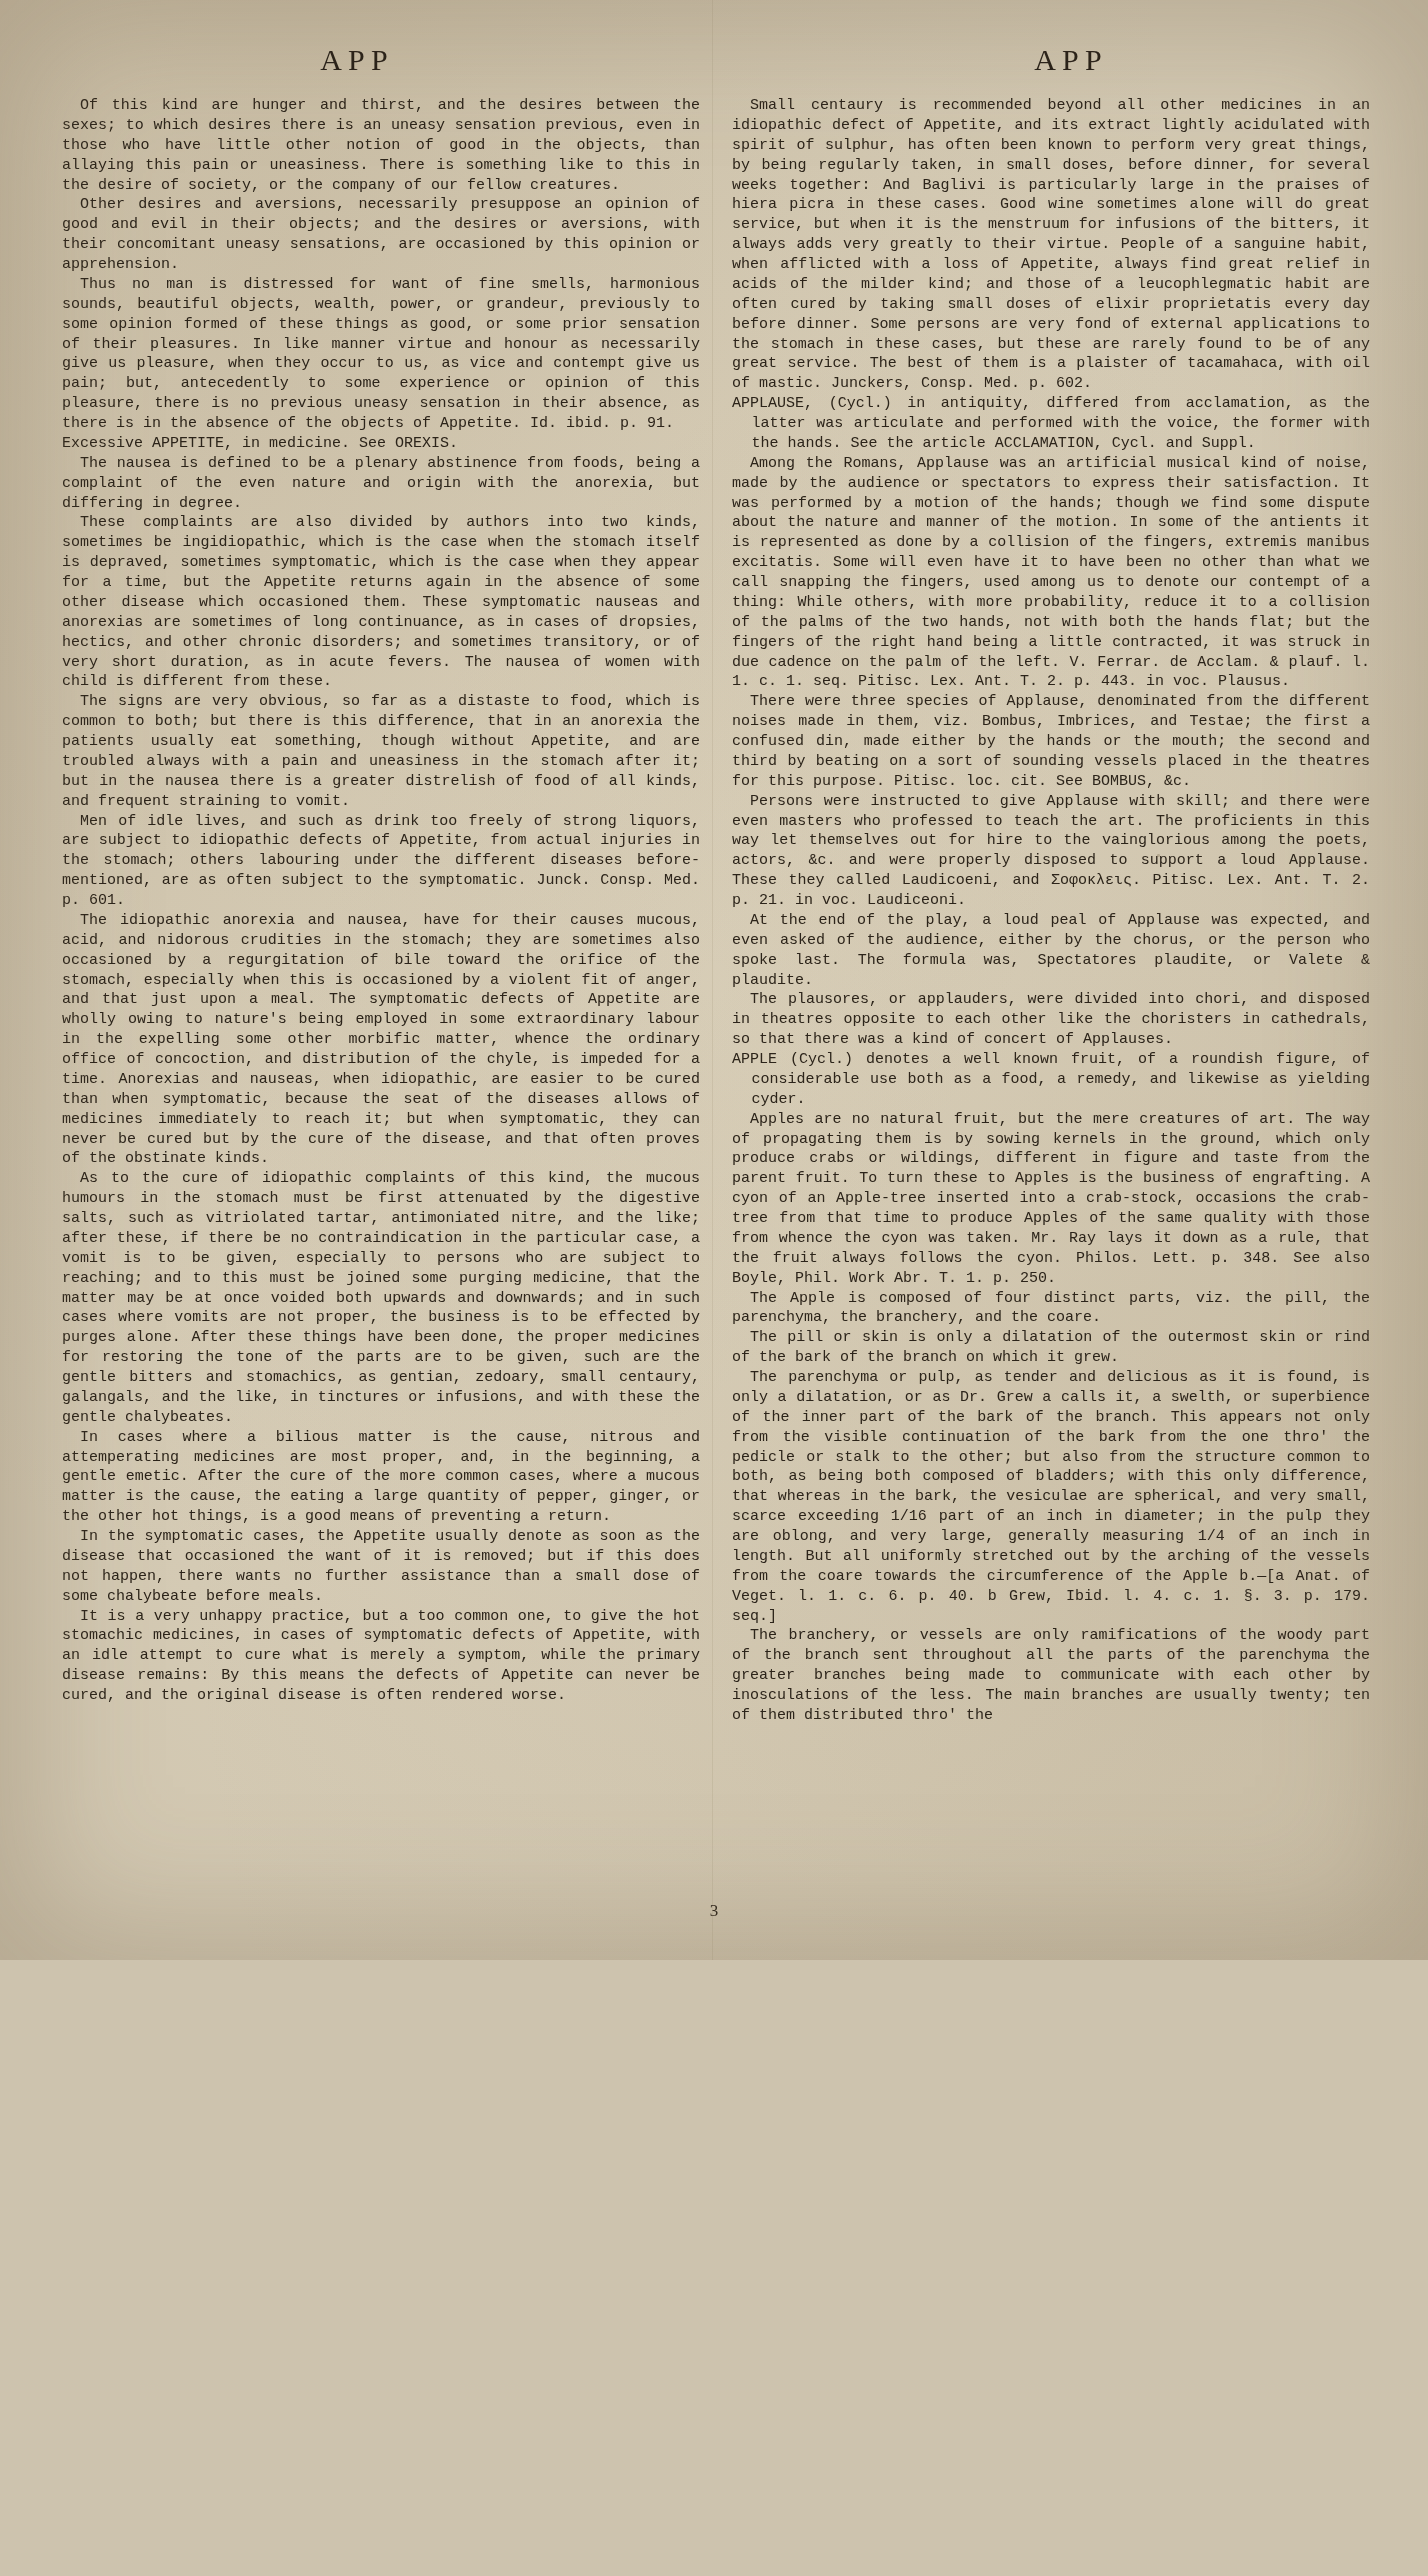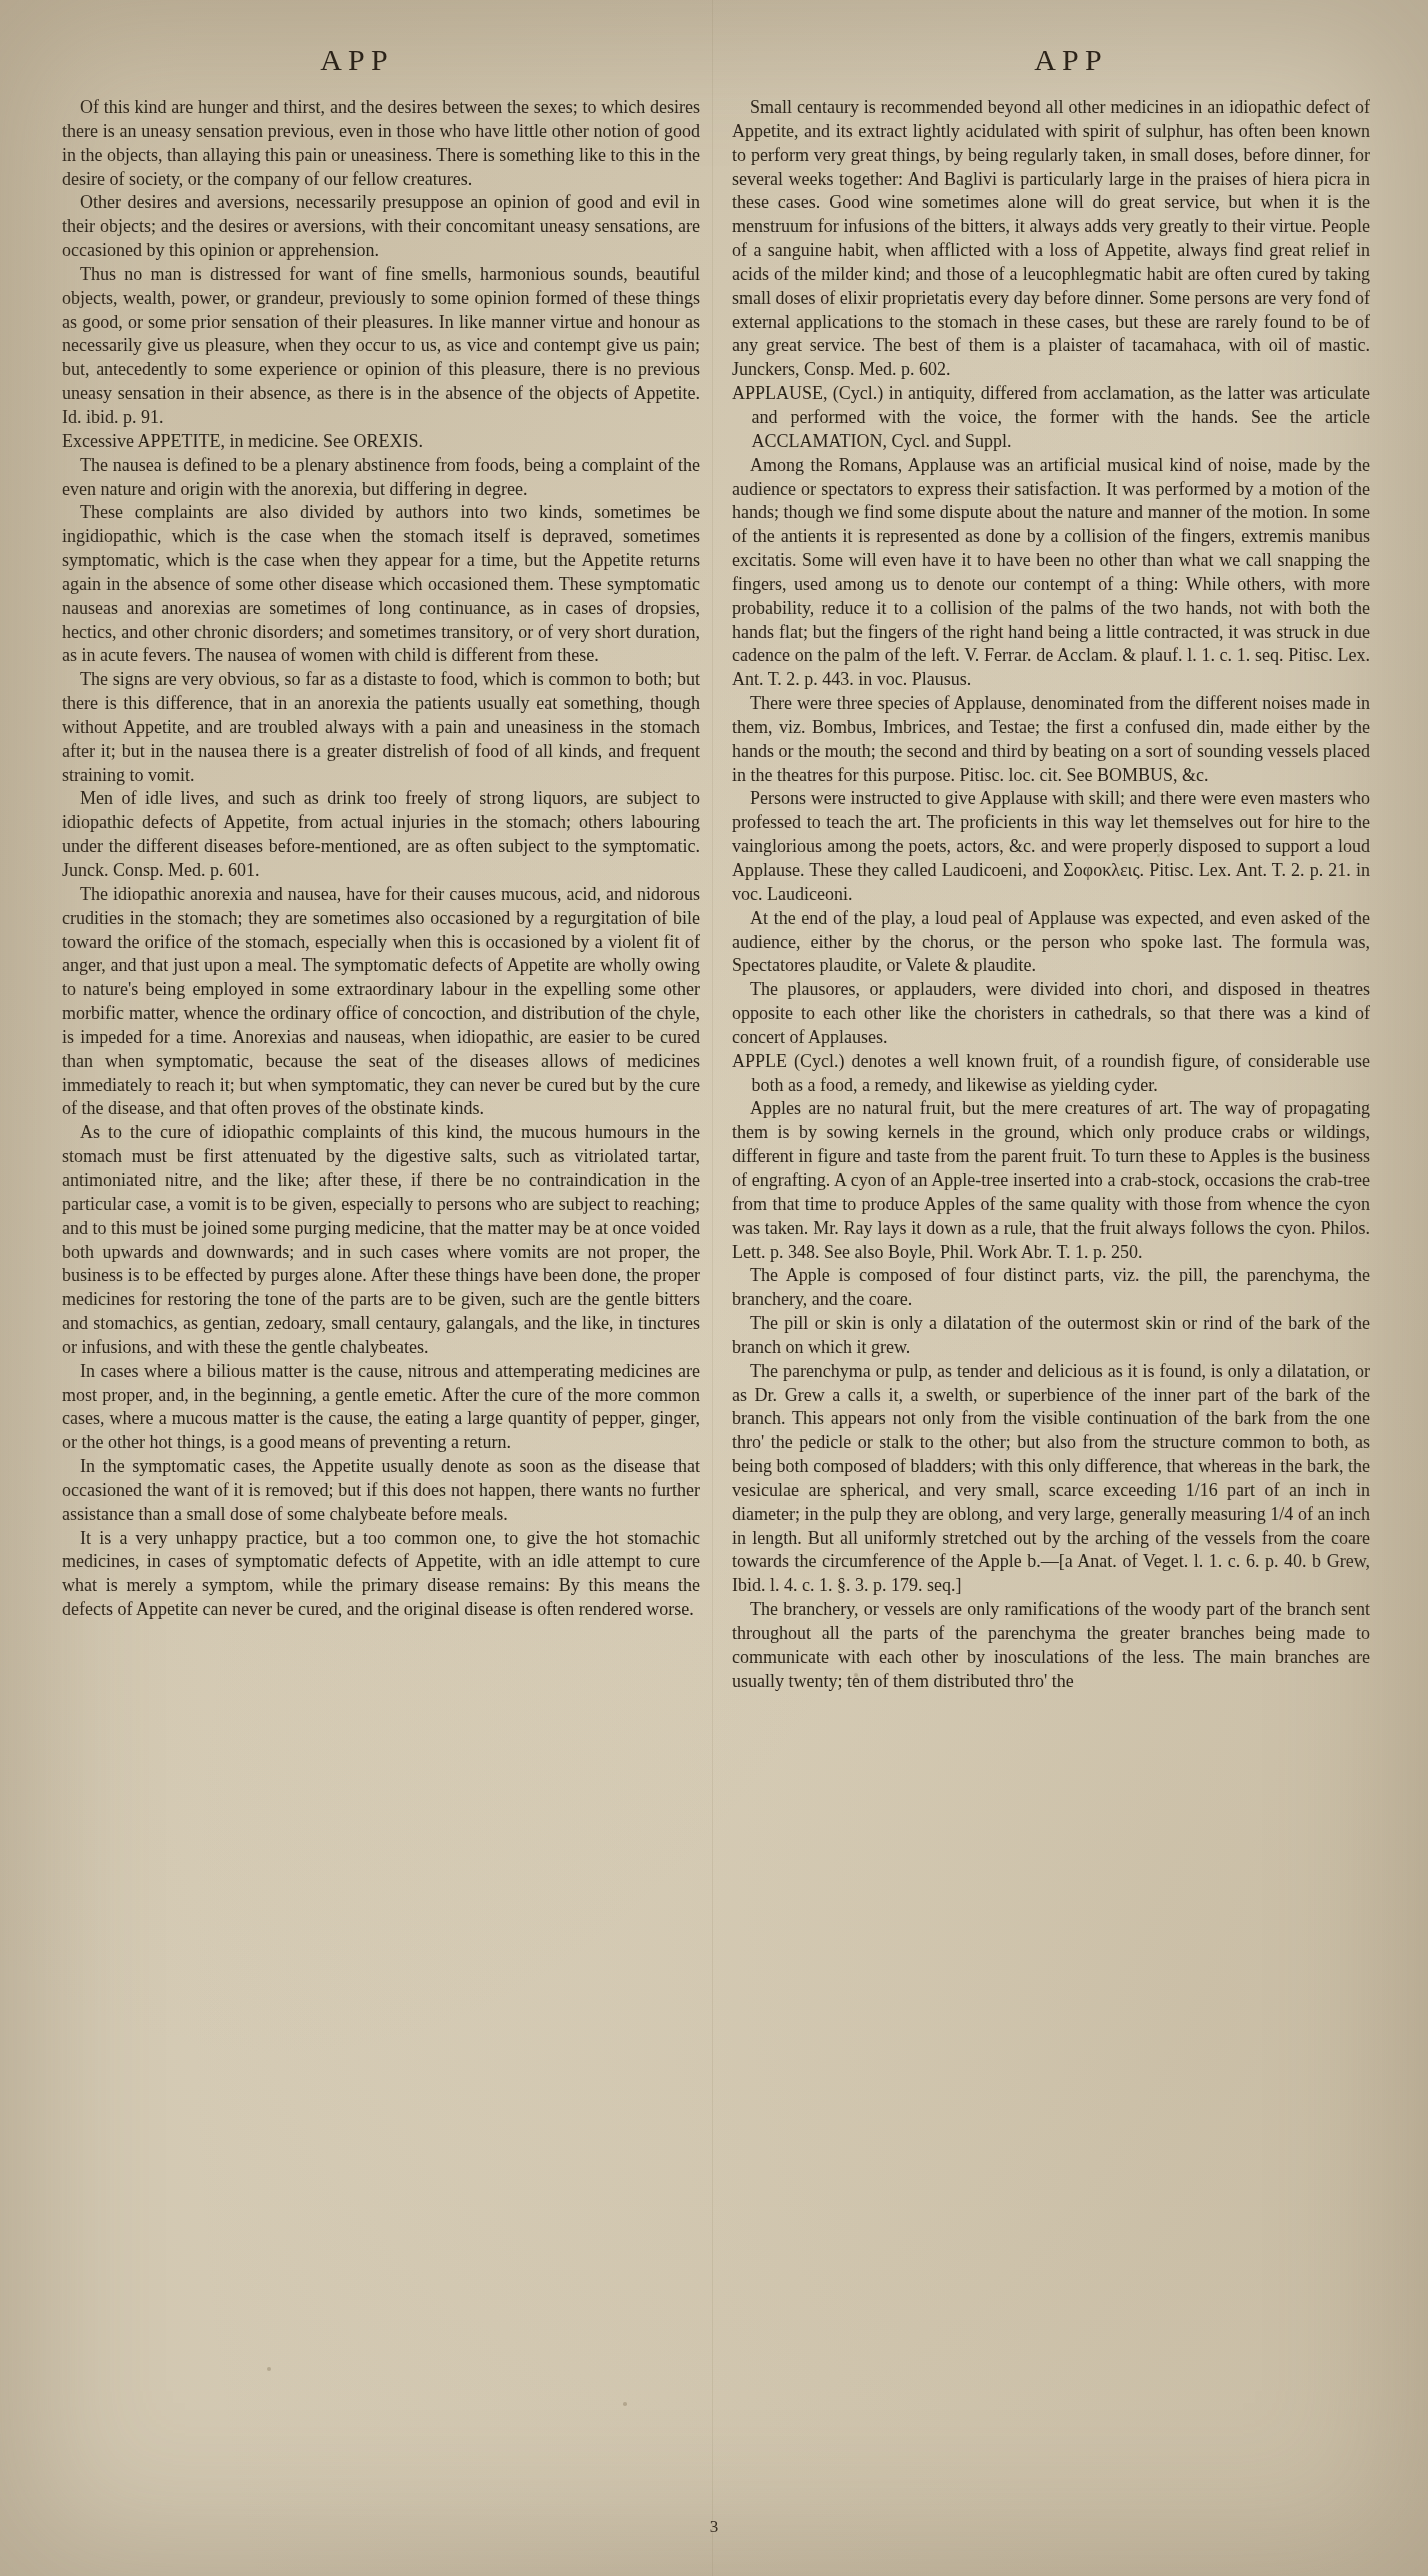--- a/index.html
+++ b/index.html
@@ -3,21 +3,21 @@
 <meta charset="utf-8">
 <style>
   html, body {
     margin: 0;
     padding: 0;
     background: #cdc3ae;
   }
   .page {
     position: relative;
     width: 1428px;
-    height: 2576px;
+    height: 1960px;
     background: #ded5c0;
     background-image:
       radial-gradient(ellipse at 20% 12%, rgba(168,150,118,0.22), rgba(0,0,0,0) 55%),
       radial-gradient(ellipse at 85% 78%, rgba(160,142,110,0.20), rgba(0,0,0,0) 60%),
       radial-gradient(ellipse at 50% 50%, rgba(222,213,192,0.0), rgba(140,122,92,0.18) 100%);
     overflow: hidden;
     font-family: "Liberation Serif", serif;
     color: #2a231a;
   }
   .vignette {
@@ -44,24 +44,25 @@
   .columns {
     position: absolute;
     top: 96px;
     left: 62px;
     width: 1308px;
     display: flex;
     gap: 32px;
   }
   .col {
     width: 638px;
-    font-size: 18px;
+    font-size: 15px;
     line-height: 1.325;
     text-align: justify;
     color: #2c241a;
+    font-family: Liberation Mono, monospace;
   }
   .col p {
     margin: 0;
     text-indent: 18px;
     hyphens: auto;
   }
   .col p.hang {
     text-indent: -19.6px;
     padding-left: 19.6px;
   }

